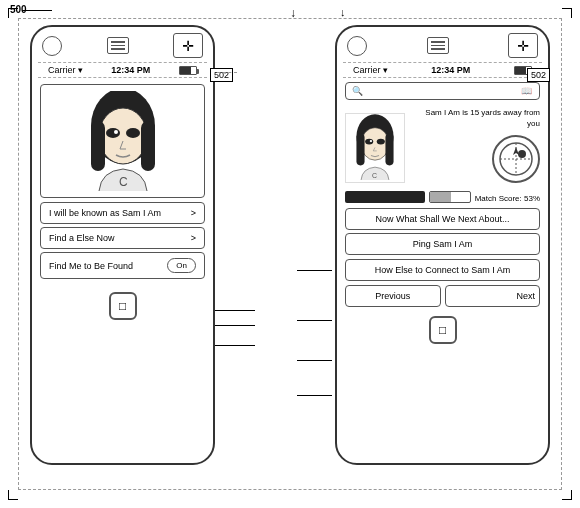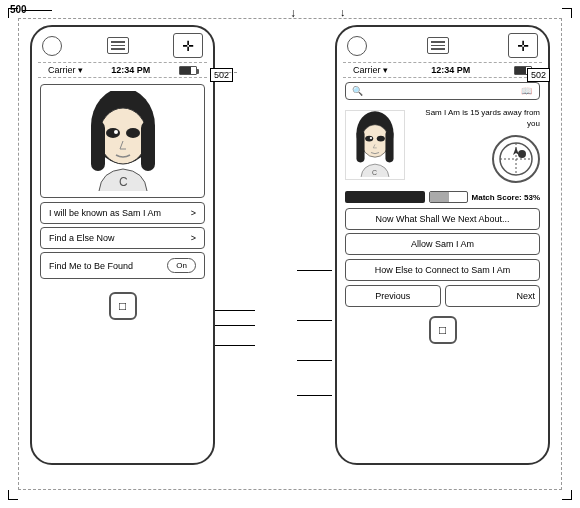--- a/index.html
+++ b/index.html
@@ -203,21 +203,21 @@
           <div style="position:absolute; right:-3px; top:2px; width:2px; height:5px; background:#555; border-radius:0 1px 1px 0;"></div>
         </div>
       </div>
 
       <div style="display:flex; align-items:center; border:1.5px solid #555; border-radius:4px; padding:3px 6px; margin:4px 8px 3px 8px; font-size:9px;">
         <span style="margin-right:4px;">🔍</span>
         <div style="flex:1;"></div>
         <span>📖</span>
       </div>
 
-      <div style="display:flex; align-items:center; padding:4px 8px; gap:6px;">
+      <div style="display:flex; align-items:flex-end; padding:4px 8px; gap:6px;">
 
         <svg width="60" height="70" viewBox="0 0 100 110" style="flex-shrink:0; border:1px solid #ddd;">
           <ellipse cx="50" cy="35" rx="32" ry="38" fill="#222"></ellipse>
           <ellipse cx="50" cy="48" rx="24" ry="28" fill="#f5e6d0" stroke="#333" stroke-width="1"></ellipse>
           <rect x="18" y="30" width="14" height="55" rx="7" fill="#222"></rect>
           <rect x="68" y="30" width="14" height="55" rx="7" fill="#222"></rect>
           <ellipse cx="40" cy="44" rx="7" ry="5" fill="#222"></ellipse>
           <ellipse cx="60" cy="44" rx="7" ry="5" fill="#222"></ellipse>
           <ellipse cx="43" cy="43" rx="2" ry="2" fill="#fff"></ellipse>
           <path d="M50 54 L47 60 L53 60" stroke="#888" stroke-width="1" fill="none"></path>
@@ -238,34 +238,34 @@
               <line x1="2" y1="18" x2="34" y2="18" stroke="#555" stroke-width="1" stroke-dasharray="2,2"></line>
 
               <circle cx="24" cy="13" r="4" fill="#333"></circle>
 
               <polygon points="18,6 21,14 18,12 15,14" fill="#333"></polygon>
             </svg>
           </div>
         </div>
       </div>
 
-      <div style="display:flex; align-items:center; gap:4px; padding:2px 8px; margin:2px 0;font-weight:bold;">
+      <div style="display:flex; align-items:flex-end; gap:4px; padding:2px 8px; margin:2px 0;">
         <div style="width:80px; height:12px; background:#222; border-radius:2px;"></div>
         <div style="flex:1; height:12px; border:1.5px solid #555; border-radius:2px; overflow:hidden;">
           <div style="width:53%; height:100%; background:#aaa;"></div>
         </div>
         <span style="font-size:8px; white-space:nowrap;">Match Score: 53%</span>
       </div>
 
       <div style="padding:0 8px;">
         <div style="display:flex; align-items:center; justify-content:center; border:1.5px solid #555; border-radius:4px; padding:5px 8px; margin:3px 0; font-size:9px; background:#fff; text-align:center;">
           <span>Now What Shall We Next About...</span>
         </div>
         <div style="display:flex; align-items:center; justify-content:center; border:1.5px solid #555; border-radius:4px; padding:5px 8px; margin:3px 0; font-size:9px; background:#fff; text-align:center;">
-          <span>Allow Sam I Am</span>
+          <span>Ping Sam I Am</span>
         </div>
         <div style="display:flex; align-items:center; justify-content:center; border:1.5px solid #555; border-radius:4px; padding:5px 8px; margin:4px 0; font-size:9px; background:#fff; text-align:center;">
           <span>How Else to Connect to Sam I Am</span>
         </div>
 
         <div style="display:flex; gap:4px; margin:3px 0;">
           <div style="flex:1; border:1.5px solid #555; border-radius:4px; padding:5px 4px; font-size:9px; text-align:center;">
             <span>Previous</span>
           </div>
           <div style="flex:1; border:1.5px solid #555; border-radius:4px; padding:5px 4px; font-size:9px; text-align:right;">

